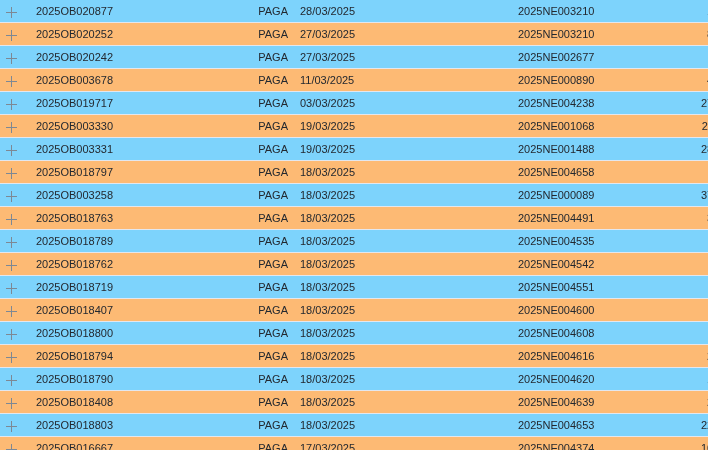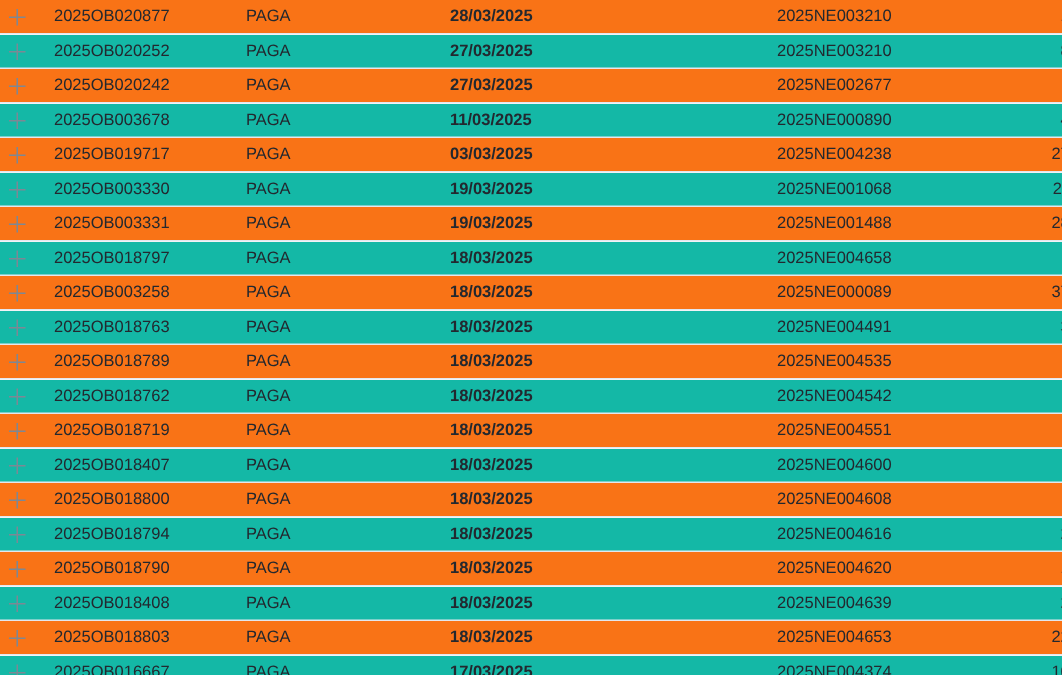--- a/index.html
+++ b/index.html
@@ -28,30 +28,30 @@
     padding: 0 6px;
     vertical-align: middle;
     white-space: nowrap;
     overflow: hidden;
     text-overflow: clip;
     font-size: 11px;
     line-height: 22px;
     color: #23282f;
   }
   .row-even td {
-    background: #f97316;
+    background: #7dd3fc;
   }
   .row-odd td {
-    background: #14b8a6;
+    background: #fdba74;
   }
   
   .col-expand { width: 18px; padding: 0 0 0 10px; }
   .col-doc    { width: 116px; }
-  .col-state  { width: 124px; }
-  .col-date   { width: 206px; font-weight: bold; }
+  .col-state  { width: 124px; text-align: right; }
+  .col-date   { width: 206px; }
   .col-ref    { width: 134px; }
   .col-amount { width: 92px; text-align: right; padding-right: 8px; }
 
   .expander {
     display: inline-block;
     width: 11px;
     height: 11px;
     position: relative;
     cursor: pointer;
     vertical-align: middle;

